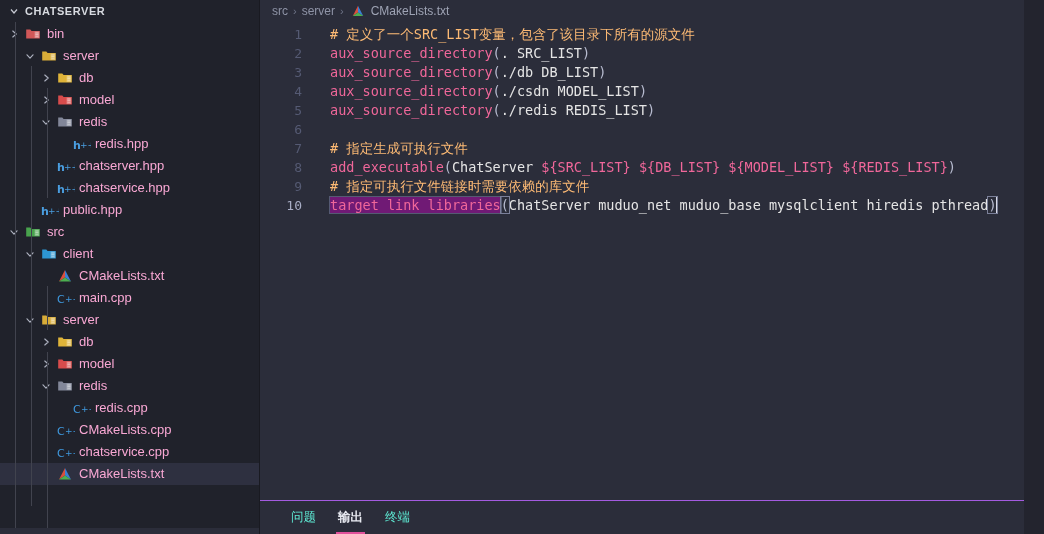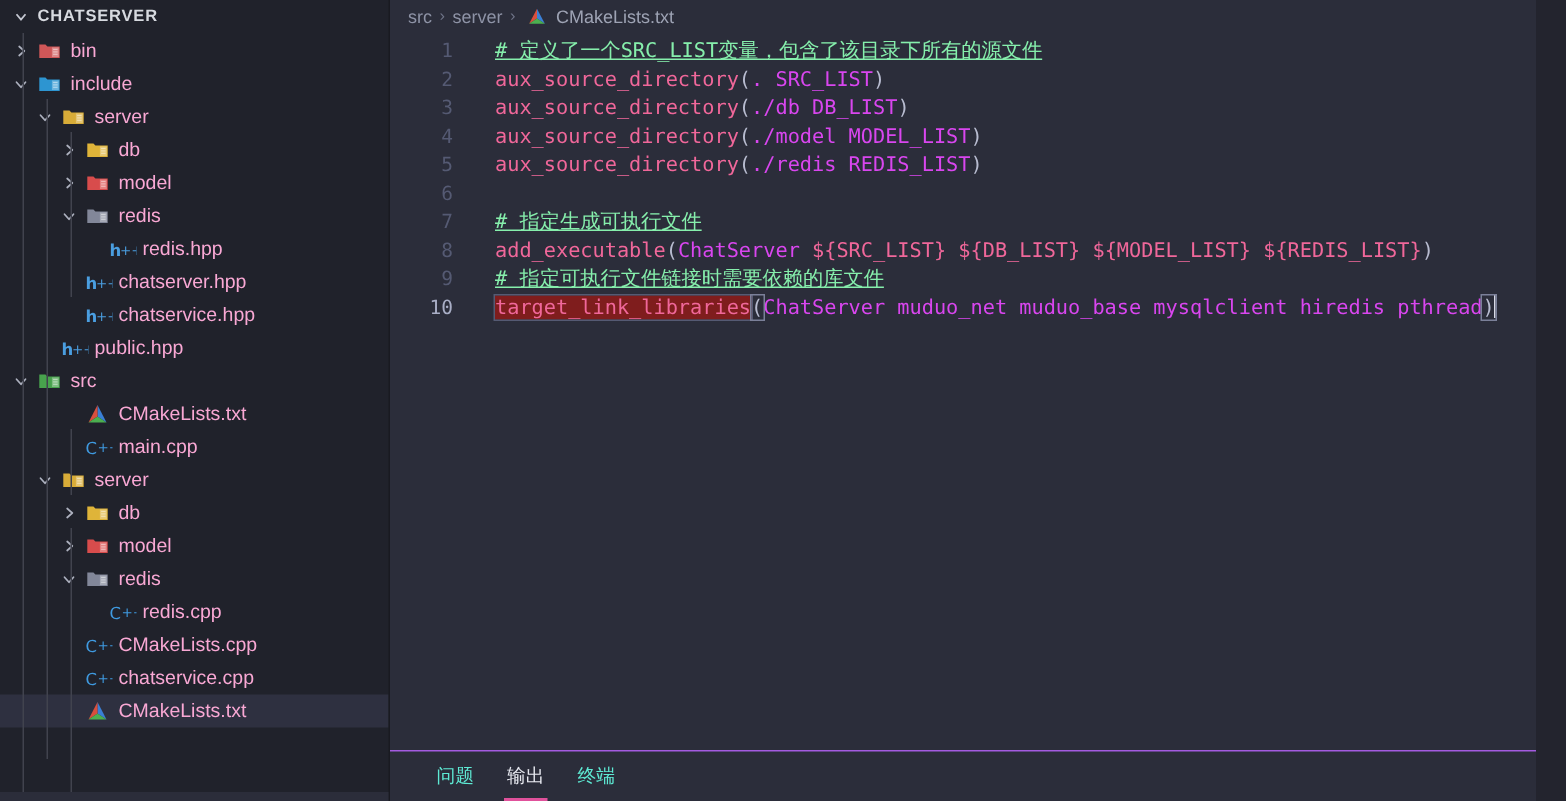--- a/index.html
+++ b/index.html
@@ -123,28 +123,28 @@
     padding-right: 0px;
     font-size: 13px;
     font-family: "DejaVu Sans Mono", monospace;
   }
   .codeline.active .ln { color: #a9aec6; }
   .code {
     padding-left: 28px;
     flex: 1 1 auto;
     white-space: pre;
   }
-  .tok-comment { color: #86efac; text-decoration: underline; }
+  .tok-comment { color: #fdba74; }
   .tok-fn      { color: #f0679a; }
   .tok-paren   { color: #b8bcd0; }
-  .tok-plain   { color: #d946ef; }
+  .tok-plain   { color: #e5e5e5; }
   .tok-var     { color: #f0679a; }
   .sel-box {
     outline: 1px solid #555a73;
-    background: #7f1d1d;
+    background: #701a75;
   }
   .bracket-box {
     outline: 1px solid #7b8099;
     background: transparent;
   }
   .caret {
     display: inline-block;
     width: 1.5px;
     height: 16px;
     background: #d8dae6;
@@ -170,21 +170,21 @@
   }
   .ptab {
     display: flex;
     align-items: center;
     padding: 0 11px;
     font-size: 12.5px;
     color: #5eead4;
     position: relative;
     font-family: "Liberation Sans", "DejaVu Sans", sans-serif;
   }
-  .ptab.active { color: #e7e9f0; font-weight: normal; }
+  .ptab.active { color: #e7e9f0; font-weight: bold; }
   .ptab.active::after {
     content: "";
     position: absolute;
     left: 9px; right: 9px; bottom: 0;
     height: 2px;
     background: #e0519b;
   }
   #watermark {
     position: absolute;
     right: 12px;
@@ -232,39 +232,20 @@
               <path d="M1.2 3.6 h4.1 l1.3 1.4 h8.2 v7.6 h-13.6 z" fill="#e05c5c" opacity="0.92"></path>
               <rect x="9.6" y="5.6" width="4.6" height="6.4" fill="#ffffff" opacity="0.30"></rect>
               <rect x="10.4" y="6.6" width="3" height="0.8" fill="#ffffff" opacity="0.45"></rect>
               <rect x="10.4" y="8.2" width="3" height="0.8" fill="#ffffff" opacity="0.45"></rect>
               <rect x="10.4" y="9.8" width="3" height="0.8" fill="#ffffff" opacity="0.45"></rect>
             </svg>
           </span>
           <span class="label">bin</span>
         </div>
         <div class="row">
-          <span style="display: inline-block; flex: 0 0 8px; width: 8px;"></span>
-          <span class="twisty">
-            <svg viewBox="0 0 12 12">
-              <path d="M3 4.8 L6 8.2 L9 4.8" fill="none" stroke="#adb1bf" stroke-width="1.15" stroke-linecap="round" stroke-linejoin="round"></path>
-            </svg>
-          </span>
-          <span style="display: inline-block; flex: 0 0 5px; width: 5px;"></span>
-          <span class="icon">
-            <svg viewBox="0 0 16 16" width="16" height="16">
-              <path d="M1.2 3.6 h4.1 l1.3 1.4 h8.2 v7.6 h-13.6 z" fill="#2f9fe0" opacity="0.92"></path>
-              <rect x="9.6" y="5.6" width="4.6" height="6.4" fill="#ffffff" opacity="0.30"></rect>
-              <rect x="10.4" y="6.6" width="3" height="0.8" fill="#ffffff" opacity="0.45"></rect>
-              <rect x="10.4" y="8.2" width="3" height="0.8" fill="#ffffff" opacity="0.45"></rect>
-              <rect x="10.4" y="9.8" width="3" height="0.8" fill="#ffffff" opacity="0.45"></rect>
-            </svg>
-          </span>
-          <span class="label">include</span>
-        </div>
-        <div class="row">
           <span style="display: inline-block; flex: 0 0 24px; width: 24px;"></span>
           <span class="twisty">
             <svg viewBox="0 0 12 12">
               <path d="M3 4.8 L6 8.2 L9 4.8" fill="none" stroke="#adb1bf" stroke-width="1.15" stroke-linecap="round" stroke-linejoin="round"></path>
             </svg>
           </span>
           <span style="display: inline-block; flex: 0 0 5px; width: 5px;"></span>
           <span class="icon">
             <svg viewBox="0 0 16 16" width="16" height="16">
               <path d="M1.2 3.6 h4.1 l1.3 1.4 h8.2 v7.6 h-13.6 z" fill="#e8b93a" opacity="0.92"></path>
@@ -400,20 +381,39 @@
           <span class="icon">
             <svg viewBox="0 0 16 16" width="16" height="16">
               <path d="M1.2 3.6 h4.1 l1.3 1.4 h8.2 v7.6 h-13.6 z" fill="#4caf50" opacity="0.92"></path>
               <rect x="9.6" y="5.6" width="4.6" height="6.4" fill="#ffffff" opacity="0.30"></rect>
               <rect x="10.4" y="6.6" width="3" height="0.8" fill="#ffffff" opacity="0.45"></rect>
               <rect x="10.4" y="8.2" width="3" height="0.8" fill="#ffffff" opacity="0.45"></rect>
               <rect x="10.4" y="9.8" width="3" height="0.8" fill="#ffffff" opacity="0.45"></rect>
             </svg>
           </span>
           <span class="label">src</span>
+        </div>
+        <div class="row">
+          <span style="display: inline-block; flex: 0 0 24px; width: 24px;"></span>
+          <span class="twisty">
+            <svg viewBox="0 0 12 12">
+              <path d="M3 4.8 L6 8.2 L9 4.8" fill="none" stroke="#adb1bf" stroke-width="1.15" stroke-linecap="round" stroke-linejoin="round"></path>
+            </svg>
+          </span>
+          <span style="display: inline-block; flex: 0 0 5px; width: 5px;"></span>
+          <span class="icon">
+            <svg viewBox="0 0 16 16" width="16" height="16">
+              <path d="M1.2 3.6 h4.1 l1.3 1.4 h8.2 v7.6 h-13.6 z" fill="#2f9fe0" opacity="0.92"></path>
+              <rect x="9.6" y="5.6" width="4.6" height="6.4" fill="#ffffff" opacity="0.30"></rect>
+              <rect x="10.4" y="6.6" width="3" height="0.8" fill="#ffffff" opacity="0.45"></rect>
+              <rect x="10.4" y="8.2" width="3" height="0.8" fill="#ffffff" opacity="0.45"></rect>
+              <rect x="10.4" y="9.8" width="3" height="0.8" fill="#ffffff" opacity="0.45"></rect>
+            </svg>
+          </span>
+          <span class="label">client</span>
         </div>
         <div class="row">
           <span style="display: inline-block; flex: 0 0 40px; width: 40px;"></span>
           <span class="twisty hidden">
             <svg viewBox="0 0 12 12"></svg>
           </span>
           <span style="display: inline-block; flex: 0 0 5px; width: 5px;"></span>
           <span class="icon">
             <svg viewBox="0 0 16 16" width="16" height="16">
               <path d="M8 2 L14 13.6 L8 9.6 Z" fill="#3a7fd5"></path>
@@ -594,21 +594,21 @@
           <path d="M2 13.6 L14 13.6 L8 9.6 Z" fill="#4caf50"></path>
         </svg>
       </span>
       <span class="crumb-file">CMakeLists.txt</span>
     </div>
 
     <div id="editor">
         <div class="codeline"><span class="ln">1</span><span class="code"><span class="tok-comment"># 定义了一个SRC_LIST变量，包含了该目录下所有的源文件</span></span></div>
         <div class="codeline"><span class="ln">2</span><span class="code"><span class="tok-fn">aux_source_directory</span><span class="tok-paren">(</span><span class="tok-plain">. SRC_LIST</span><span class="tok-paren">)</span></span></div>
         <div class="codeline"><span class="ln">3</span><span class="code"><span class="tok-fn">aux_source_directory</span><span class="tok-paren">(</span><span class="tok-plain">./db DB_LIST</span><span class="tok-paren">)</span></span></div>
-        <div class="codeline"><span class="ln">4</span><span class="code"><span class="tok-fn">aux_source_directory</span><span class="tok-paren">(</span><span class="tok-plain">./model MODEL_LIST</span><span class="tok-paren">)</span></span></div>
+        <div class="codeline"><span class="ln">4</span><span class="code"><span class="tok-fn">aux_source_directory</span><span class="tok-paren">(</span><span class="tok-plain">./csdn MODEL_LIST</span><span class="tok-paren">)</span></span></div>
         <div class="codeline"><span class="ln">5</span><span class="code"><span class="tok-fn">aux_source_directory</span><span class="tok-paren">(</span><span class="tok-plain">./redis REDIS_LIST</span><span class="tok-paren">)</span></span></div>
         <div class="codeline"><span class="ln">6</span><span class="code"></span></div>
         <div class="codeline"><span class="ln">7</span><span class="code"><span class="tok-comment"># 指定生成可执行文件</span></span></div>
         <div class="codeline"><span class="ln">8</span><span class="code"><span class="tok-fn">add_executable</span><span class="tok-paren">(</span><span class="tok-plain">ChatServer </span><span class="tok-var">${SRC_LIST}</span><span class="tok-plain"> </span><span class="tok-var">${DB_LIST}</span><span class="tok-plain"> </span><span class="tok-var">${MODEL_LIST}</span><span class="tok-plain"> </span><span class="tok-var">${REDIS_LIST}</span><span class="tok-paren">)</span></span></div>
         <div class="codeline"><span class="ln">9</span><span class="code"><span class="tok-comment"># 指定可执行文件链接时需要依赖的库文件</span></span></div>
         <div class="codeline active"><span class="ln">10</span><span class="code"><span class="tok-fn sel-box">target_link_libraries</span><span class="tok-paren bracket-box">(</span><span class="tok-plain">ChatServer muduo_net muduo_base mysqlclient hiredis pthread</span><span class="tok-paren bracket-box">)</span><span class="caret"></span></span></div>
       </div>
 
     <div id="panel">
       <div class="panel-tabs" id="panel-tabs">

